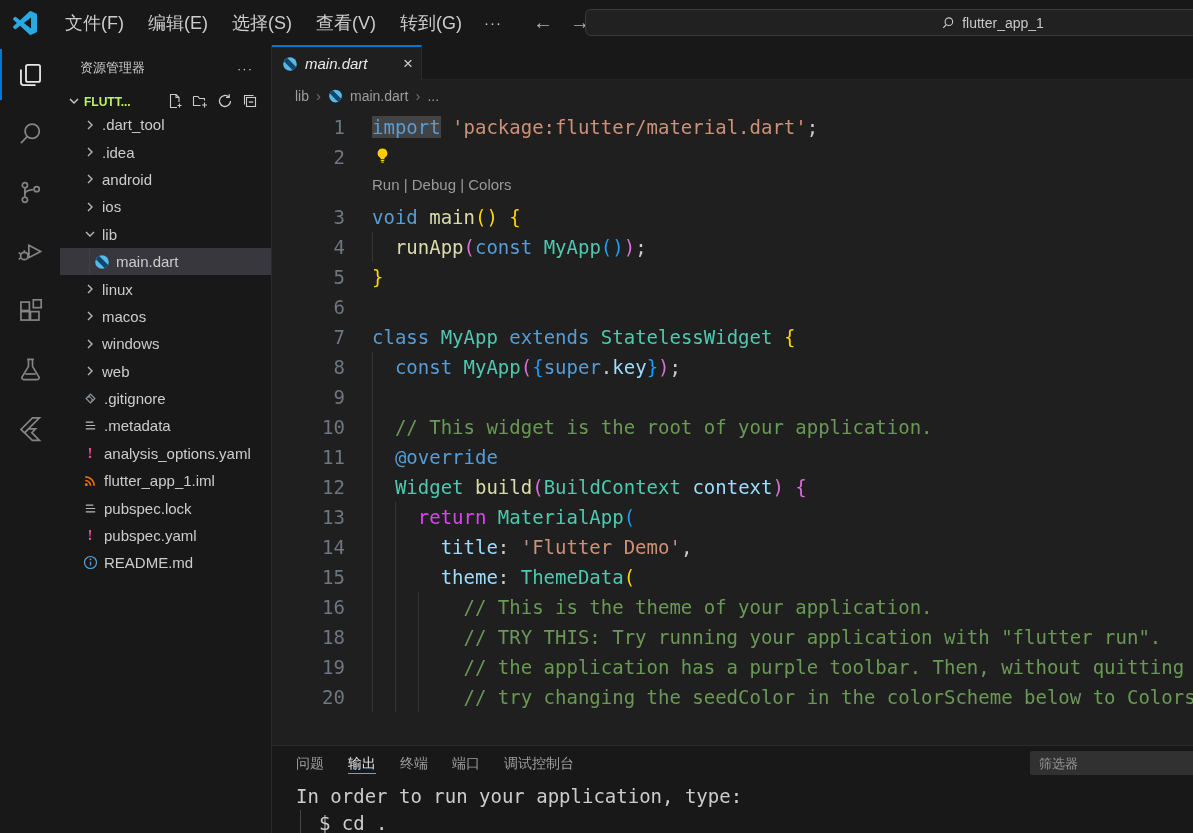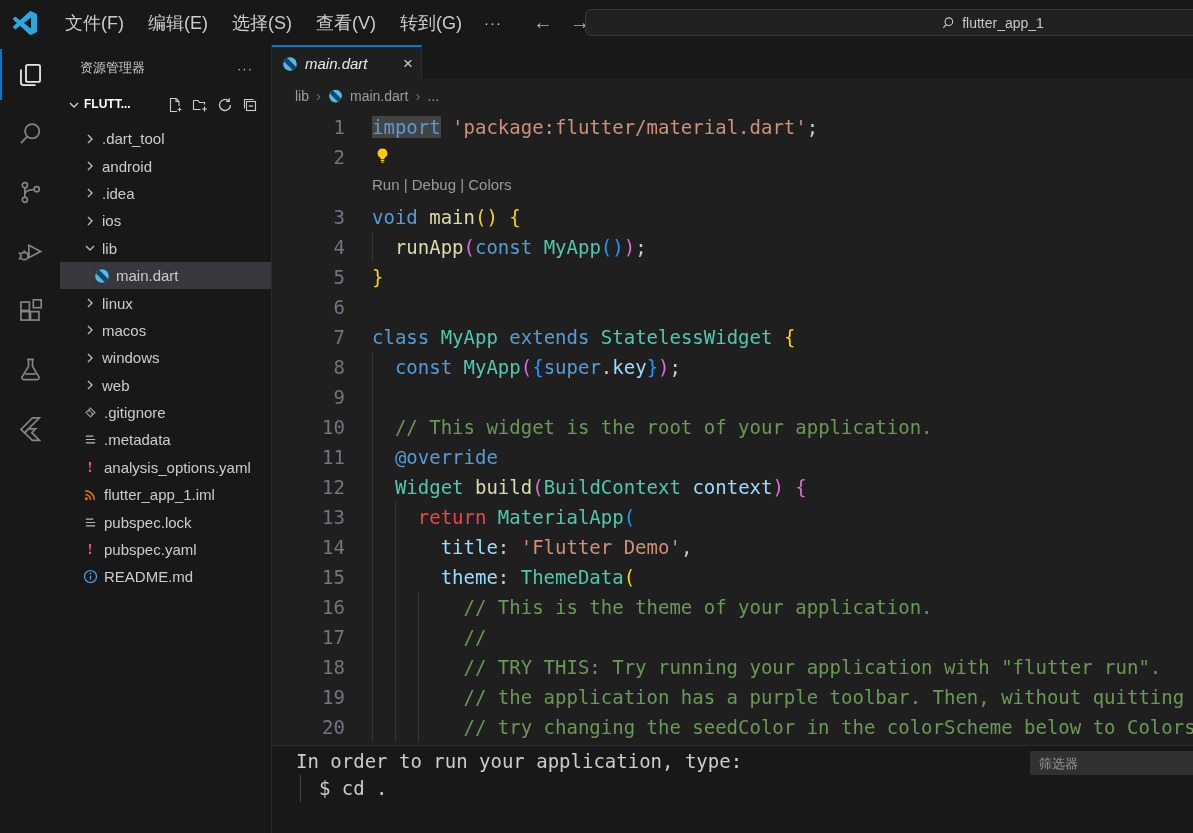--- a/index.html
+++ b/index.html
@@ -21,22 +21,22 @@
   .main { display:flex; height:788px; }
 
   .activitybar { width:60px; flex:none; background:#181818; display:flex; flex-direction:column; }
   .ab-item { height:59px; display:flex; align-items:center; justify-content:center; color:#848484; position:relative; cursor:pointer; }
   .ab-item.active { color:#e7e7e7; }
   .ab-item.active::before { content:""; position:absolute; left:0; top:4px; bottom:4px; width:2px; background:#0078d4; }
 
   .sidebar { width:212px; flex:none; background:#181818; border-right:1px solid #2b2b2b; overflow:hidden; }
   .sb-title { display:flex; align-items:center; padding:14px 8px 4px 20px; font-size:13px; color:#cccccc; }
   .sb-title .more { margin-left:auto; letter-spacing:1px; padding:0 10px; cursor:pointer; }
-  .sb-section { display:flex; align-items:flex-start; height:26px; margin-top:16px; padding-left:4px;
-                font-weight:bold; font-size:12px; color:#ffffff; }
+  .sb-section { display:flex; align-items:flex-end; height:26px; margin-top:2px; padding-left:4px;
+                font-weight:bold; font-size:12px; color:#bef264; }
   .sb-chev { width:16px; height:16px; margin:0 2px; display:flex; }
   .sb-actions { margin-left:auto; display:flex; gap:9px; padding-right:13px; }
   .sb-actions .act { width:16px; height:16px; display:inline-flex; color:#cccccc; cursor:pointer; }
 
   .tree { margin-top:2px; font-size:15px; }
   .tree-row { height:27.4px; display:flex; align-items:center; position:relative; color:#cccccc; cursor:pointer; }
   .tree-row.selected { background:#37373d; }
   .tr-chev { width:16px; height:16px; margin-left:22px; margin-right:4px; flex:none; display:flex; }
   .tr-icon { width:16px; height:16px; margin-left:22px; margin-right:6px; flex:none;
              display:flex; align-items:center; justify-content:center; }
@@ -65,21 +65,21 @@
   .gutter { width:100px; flex:none; text-align:right; padding-right:27px; color:#6e7681; }
   .lc { position:relative; flex:1; min-width:0; white-space:pre; }
   .guide { position:absolute; top:0; bottom:0; width:1px; background:#353535; }
   .hl { background:rgba(90,90,90,0.62); }
   .lensrow { font-family:"Liberation Sans",sans-serif; font-size:15px; color:#9a9a9a;
              display:flex; align-items:flex-end; padding-bottom:2px; }
   .lens { color:#9a9a9a; }
   .lens-link { cursor:pointer; }
   .bulb { position:absolute; left:2px; top:5px; display:flex; cursor:pointer; }
 
-  .kw{color:#569cd6} .ctl{color:#ef4444} .typ{color:#4ec9b0} .fn{color:#dcdcaa}
+  .kw{color:#569cd6} .ctl{color:#d946ef} .typ{color:#4ec9b0} .fn{color:#dcdcaa}
   .str{color:#ce9178} .cmt{color:#6a9955} .vr{color:#9cdcfe} .pl{color:#cccccc}
   .b1{color:#ffd700} .b2{color:#da70d6} .b3{color:#179fff}
 
   
   .panel { height:88px; flex:none; border-top:1px solid #2b2b2b; background:#181818; position:relative; }
   .panel-tabs { height:35px; display:flex; align-items:center; padding-left:24px; font-size:14px; color:#9d9d9d; }
   .panel-tab { padding:0 12px; height:35px; display:flex; align-items:center; position:relative; cursor:pointer; }
   .panel-tab:first-child { padding-left:0; }
   .panel-tab.active { color:#e7e7e7; }
   .panel-tab.active::after { content:""; position:absolute; left:12px; right:12px; bottom:7px; height:1px; background:#4daafc; }
@@ -237,29 +237,29 @@
             </svg>
           </span>
           <span class="tr-label">.dart_tool</span>
         </div>
         <div class="tree-row">
           <span class="tr-chev">
             <svg viewBox="0 0 16 16" width="16" height="16" fill="none" stroke="#b8b8b8" stroke-width="1.4">
               <path d="M6 4l4 4-4 4"></path>
             </svg>
           </span>
+          <span class="tr-label">.idea</span>
+        </div>
+        <div class="tree-row">
+          <span class="tr-chev">
+            <svg viewBox="0 0 16 16" width="16" height="16" fill="none" stroke="#b8b8b8" stroke-width="1.4">
+              <path d="M6 4l4 4-4 4"></path>
+            </svg>
+          </span>
           <span class="tr-label">android</span>
-        </div>
-        <div class="tree-row">
-          <span class="tr-chev">
-            <svg viewBox="0 0 16 16" width="16" height="16" fill="none" stroke="#b8b8b8" stroke-width="1.4">
-              <path d="M6 4l4 4-4 4"></path>
-            </svg>
-          </span>
-          <span class="tr-label">.idea</span>
         </div>
         <div class="tree-row">
           <span class="tr-chev">
             <svg viewBox="0 0 16 16" width="16" height="16" fill="none" stroke="#b8b8b8" stroke-width="1.4">
               <path d="M6 4l4 4-4 4"></path>
             </svg>
           </span>
           <span class="tr-label">ios</span>
         </div>
         <div class="tree-row">
@@ -419,26 +419,32 @@
         <div class="code-row"><div class="gutter">7</div><div class="lc"><span class="kw">class</span><span class="pl"> </span><span class="typ">MyApp</span><span class="pl"> </span><span class="kw">extends</span><span class="pl"> </span><span class="typ">StatelessWidget</span><span class="pl"> </span><span class="b1">{</span></div></div>
         <div class="code-row"><div class="gutter">8</div><div class="lc"><span class="guide" style="left: 0ch;"></span><span class="pl">  </span><span class="kw">const</span><span class="pl"> </span><span class="typ">MyApp</span><span class="b2">(</span><span class="b3">{</span><span class="kw">super</span><span class="pl">.</span><span class="vr">key</span><span class="b3">}</span><span class="b2">)</span><span class="pl">;</span></div></div>
         <div class="code-row"><div class="gutter">9</div><div class="lc"><span class="guide" style="left: 0ch;"></span></div></div>
         <div class="code-row"><div class="gutter">10</div><div class="lc"><span class="guide" style="left: 0ch;"></span><span class="pl">  </span><span class="cmt">// This widget is the root of your application.</span></div></div>
         <div class="code-row"><div class="gutter">11</div><div class="lc"><span class="guide" style="left: 0ch;"></span><span class="pl">  </span><span class="kw">@override</span></div></div>
         <div class="code-row"><div class="gutter">12</div><div class="lc"><span class="guide" style="left: 0ch;"></span><span class="pl">  </span><span class="typ">Widget</span><span class="pl"> </span><span class="fn">build</span><span class="b2">(</span><span class="typ">BuildContext</span><span class="pl"> </span><span class="vr">context</span><span class="b2">)</span><span class="pl"> </span><span class="b2">{</span></div></div>
         <div class="code-row"><div class="gutter">13</div><div class="lc"><span class="guide" style="left: 0ch;"></span><span class="guide" style="left: 2ch;"></span><span class="pl">    </span><span class="ctl">return</span><span class="pl"> </span><span class="typ">MaterialApp</span><span class="b3">(</span></div></div>
         <div class="code-row"><div class="gutter">14</div><div class="lc"><span class="guide" style="left: 0ch;"></span><span class="guide" style="left: 2ch;"></span><span class="pl">      </span><span class="vr">title</span><span class="pl">: </span><span class="str">'Flutter Demo'</span><span class="pl">,</span></div></div>
         <div class="code-row"><div class="gutter">15</div><div class="lc"><span class="guide" style="left: 0ch;"></span><span class="guide" style="left: 2ch;"></span><span class="pl">      </span><span class="vr">theme</span><span class="pl">: </span><span class="typ">ThemeData</span><span class="b1">(</span></div></div>
         <div class="code-row"><div class="gutter">16</div><div class="lc"><span class="guide" style="left: 0ch;"></span><span class="guide" style="left: 2ch;"></span><span class="guide" style="left: 4ch;"></span><span class="pl">        </span><span class="cmt">// This is the theme of your application.</span></div></div>
-        <div class="code-row"><div class="gutter">17</div><div class="lc"><span class="guide" style="left: 0ch;"></span><span class="guide" style="left: 2ch;"></span><span class="guide" style="left: 4ch;"></span><span class="pl">        </span><span class="cmt">//</span></div></div>
         <div class="code-row"><div class="gutter">18</div><div class="lc"><span class="guide" style="left: 0ch;"></span><span class="guide" style="left: 2ch;"></span><span class="guide" style="left: 4ch;"></span><span class="pl">        </span><span class="cmt">// TRY THIS: Try running your application with "flutter run".</span></div></div>
         <div class="code-row"><div class="gutter">19</div><div class="lc"><span class="guide" style="left: 0ch;"></span><span class="guide" style="left: 2ch;"></span><span class="guide" style="left: 4ch;"></span><span class="pl">        </span><span class="cmt">// the application has a purple toolbar. Then, without quitting</span></div></div>
         <div class="code-row"><div class="gutter">20</div><div class="lc"><span class="guide" style="left: 0ch;"></span><span class="guide" style="left: 2ch;"></span><span class="guide" style="left: 4ch;"></span><span class="pl">        </span><span class="cmt">// try changing the seedColor in the colorScheme below to Colors</span></div></div>
       </div>
     <div class="panel">
+      <div class="panel-tabs">
+          <div class="panel-tab">问题</div>
+          <div class="panel-tab active">输出</div>
+          <div class="panel-tab">终端</div>
+          <div class="panel-tab">端口</div>
+          <div class="panel-tab">调试控制台</div>
+        </div>
       <input class="panel-filter" placeholder="筛选器" style="">
       <div class="panel-out">
           <div class="out-row"><span>In order to run your application, type:</span></div>
           <div class="out-row"><span class="out-guide"></span><span>  $ cd .</span></div>
         </div>
     </div>
   </div>
 </div>
 
 </body></html>

